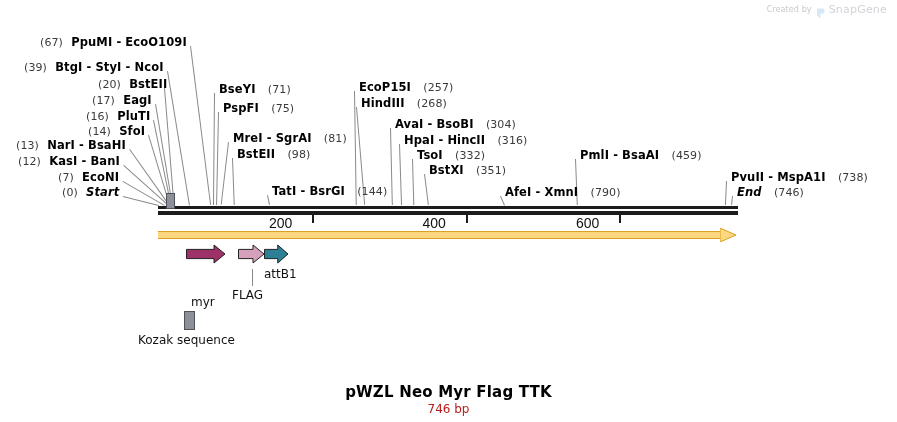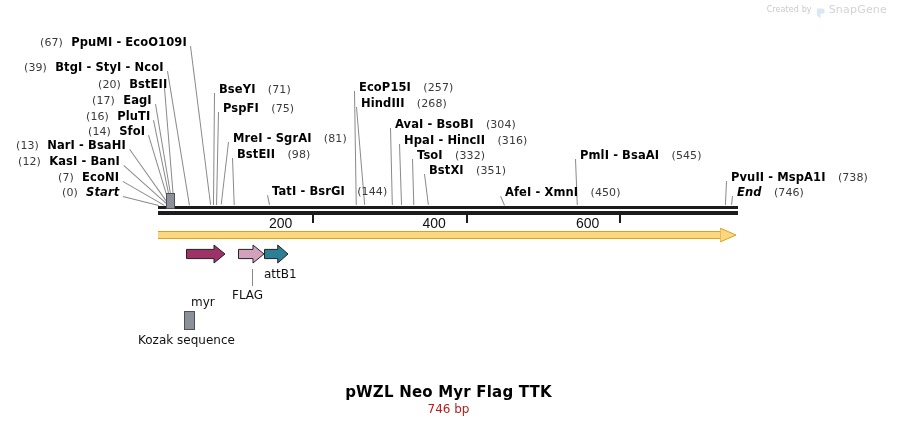--- a/index.html
+++ b/index.html
@@ -226,22 +226,22 @@
       <div class="enz-label" style="left: 223px; top: 100px;"><span class="nm">PspFI</span>&nbsp;&nbsp;&nbsp;<span class="pos">(75)</span></div>
       <div class="enz-label" style="left: 233px; top: 130px;"><span class="nm">MreI  -  SgrAI</span>&nbsp;&nbsp;&nbsp;<span class="pos">(81)</span></div>
       <div class="enz-label" style="left: 237px; top: 146px;"><span class="nm">BstEII</span>&nbsp;&nbsp;&nbsp;<span class="pos">(98)</span></div>
       <div class="enz-label" style="left: 272px; top: 183px;"><span class="nm">TatI  -  BsrGI</span>&nbsp;&nbsp;&nbsp;<span class="pos">(144)</span></div>
       <div class="enz-label" style="left: 359px; top: 79px;"><span class="nm">EcoP15I</span>&nbsp;&nbsp;&nbsp;<span class="pos">(257)</span></div>
       <div class="enz-label" style="left: 361px; top: 95px;"><span class="nm">HindIII</span>&nbsp;&nbsp;&nbsp;<span class="pos">(268)</span></div>
       <div class="enz-label" style="left: 395px; top: 116px;"><span class="nm">AvaI  -  BsoBI</span>&nbsp;&nbsp;&nbsp;<span class="pos">(304)</span></div>
       <div class="enz-label" style="left: 404px; top: 132px; text-align: right;"><span class="nm">HpaI  -  HincII</span>&nbsp;&nbsp;&nbsp;<span class="pos">(316)</span></div>
       <div class="enz-label" style="left: 417px; top: 147px;"><span class="nm">TsoI</span>&nbsp;&nbsp;&nbsp;<span class="pos">(332)</span></div>
       <div class="enz-label" style="left: 429px; top: 162px;"><span class="nm">BstXI</span>&nbsp;&nbsp;&nbsp;<span class="pos">(351)</span></div>
-      <div class="enz-label" style="left: 505px; top: 184px;"><span class="nm">AfeI  -  XmnI</span>&nbsp;&nbsp;&nbsp;<span class="pos">(450)</span></div>
-      <div class="enz-label" style="left: 580px; top: 147px;"><span class="nm">PmlI  -  BsaAI</span>&nbsp;&nbsp;&nbsp;<span class="pos">(545)</span></div>
+      <div class="enz-label" style="left: 505px; top: 184px;"><span class="nm">AfeI  -  XmnI</span>&nbsp;&nbsp;&nbsp;<span class="pos">(790)</span></div>
+      <div class="enz-label" style="left: 580px; top: 147px;"><span class="nm">PmlI  -  BsaAI</span>&nbsp;&nbsp;&nbsp;<span class="pos">(459)</span></div>
       <div class="enz-label" style="left: 731px; top: 169px;"><span class="nm">PvuII  -  MspA1I</span>&nbsp;&nbsp;&nbsp;<span class="pos">(738)</span></div>
       <div class="enz-label italic" style="left: 737px; top: 184px;"><span class="nm">End</span>&nbsp;&nbsp;&nbsp;<span class="pos">(746)</span></div>
     </div>
 
   <div class="backbone-outer" style="left:158px; top:206px; width:580px; height:9px;"></div>
   <div class="backbone-inner" style="left:158px; top:209px; width:580px; height:2px;"></div>
 
   <div class="kozak-box" style="left:166px; top:193px; width:7px; height:14px;"></div>
 
   <div id="ruler-layer">

